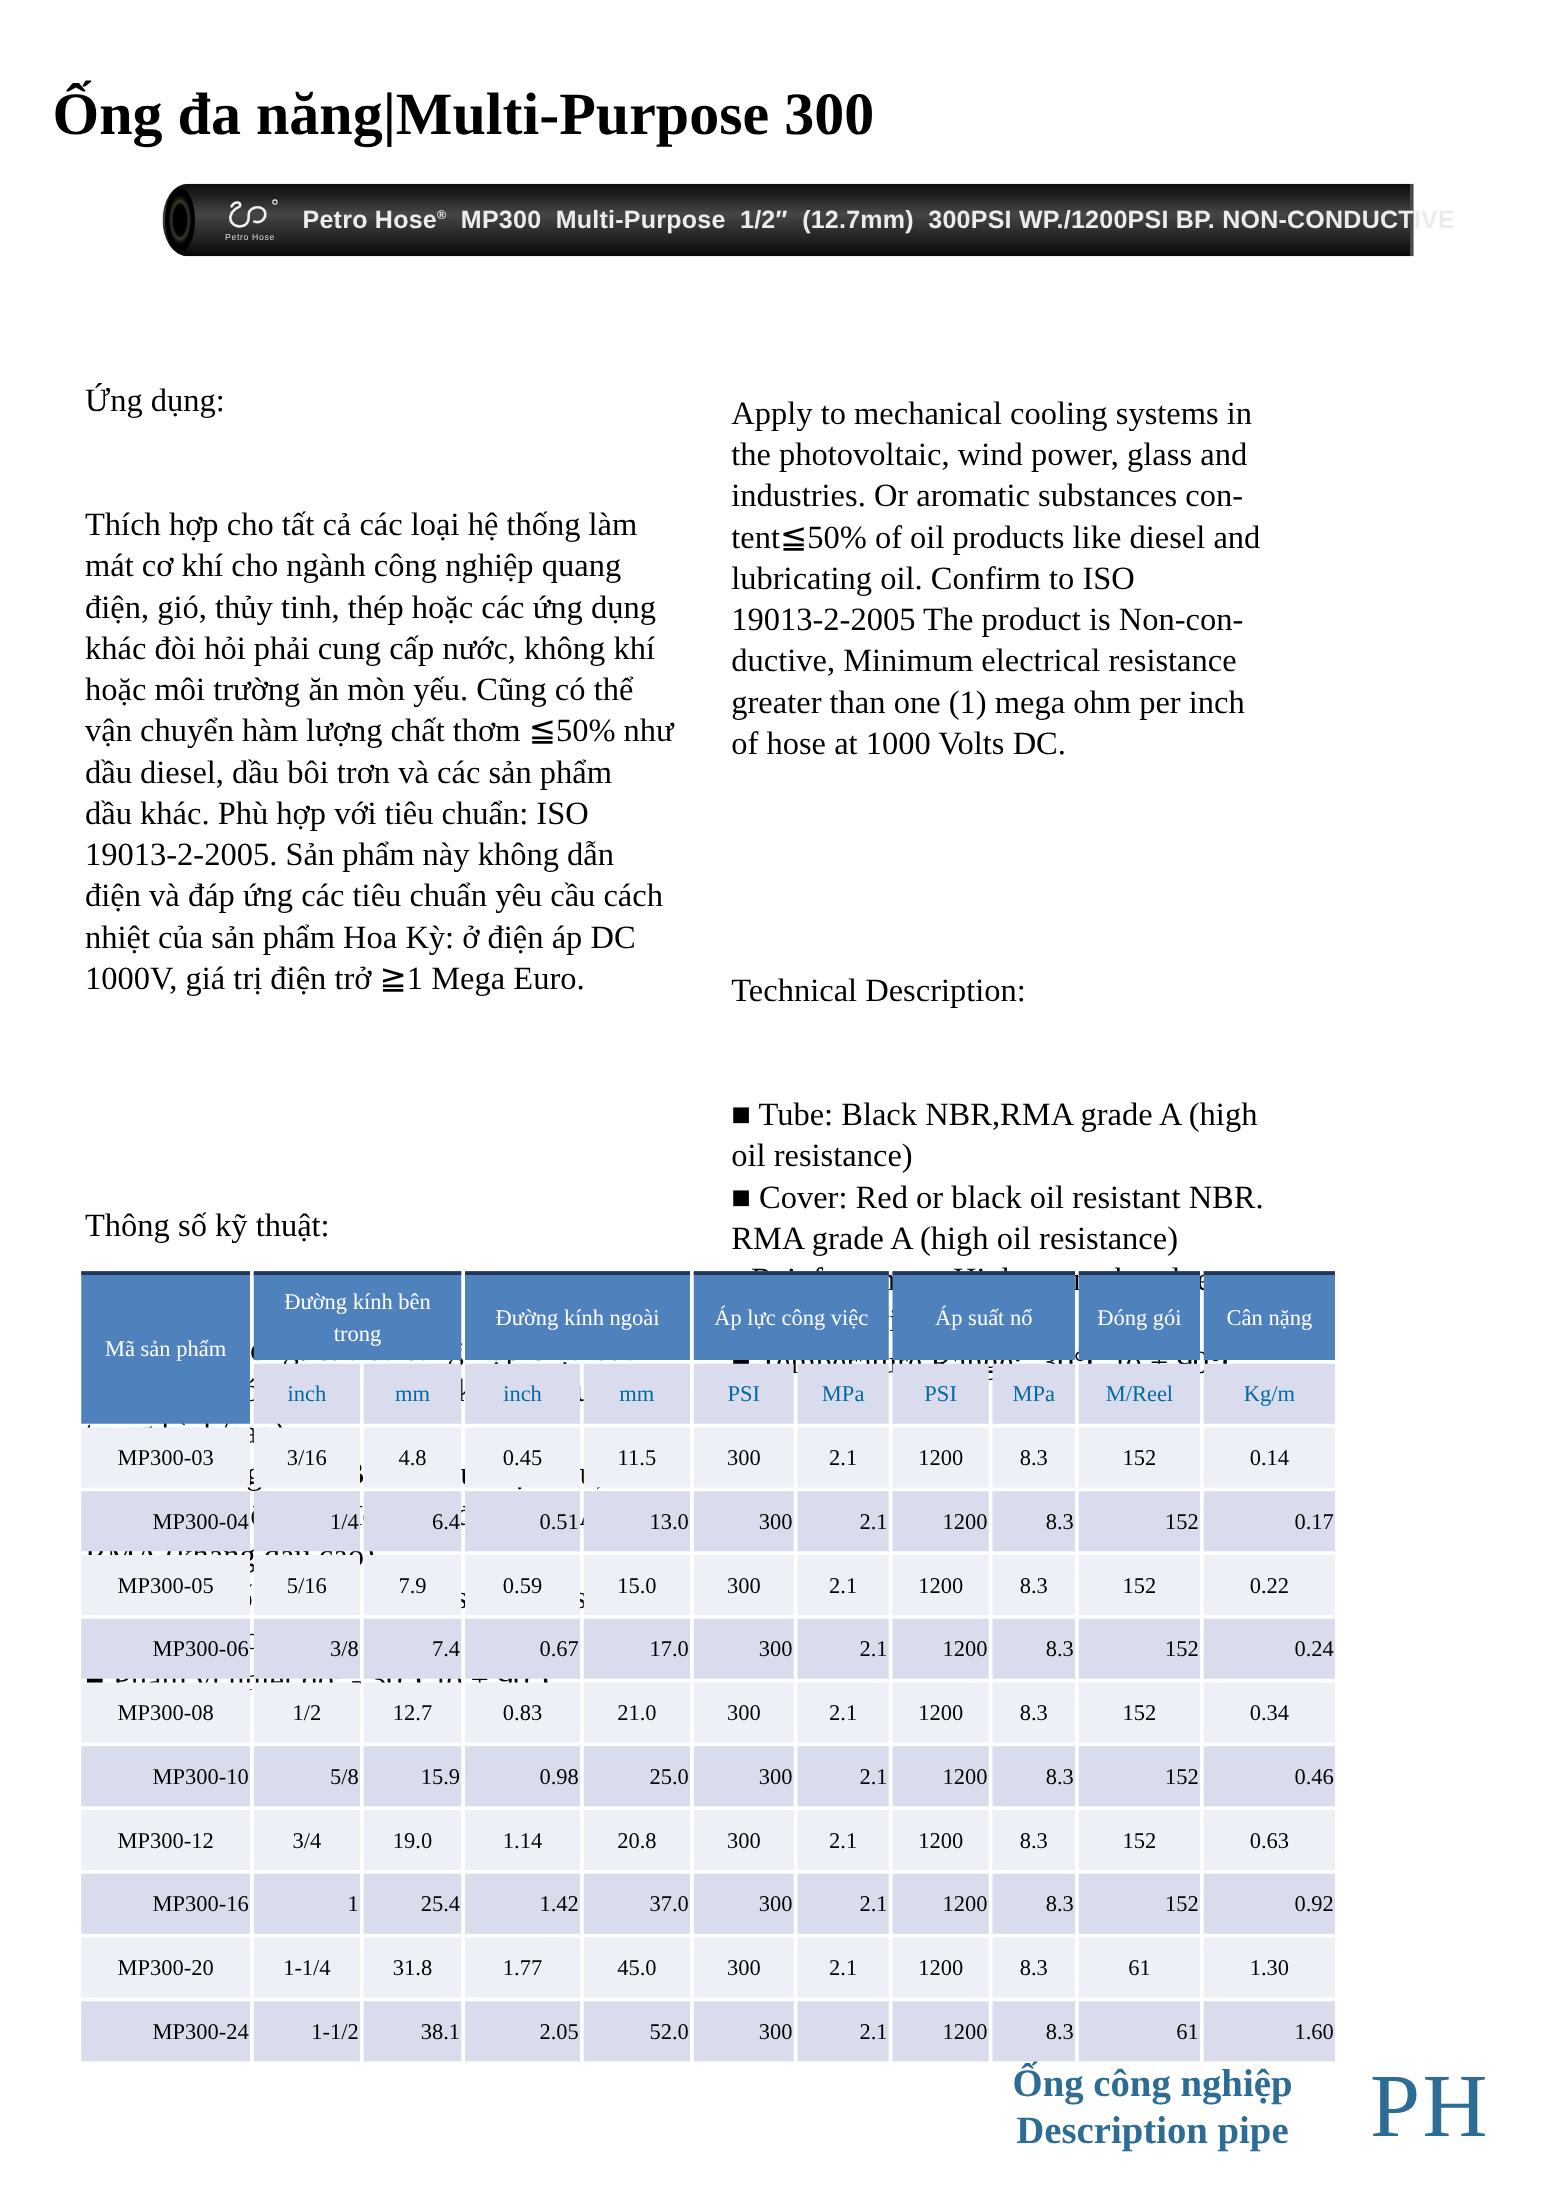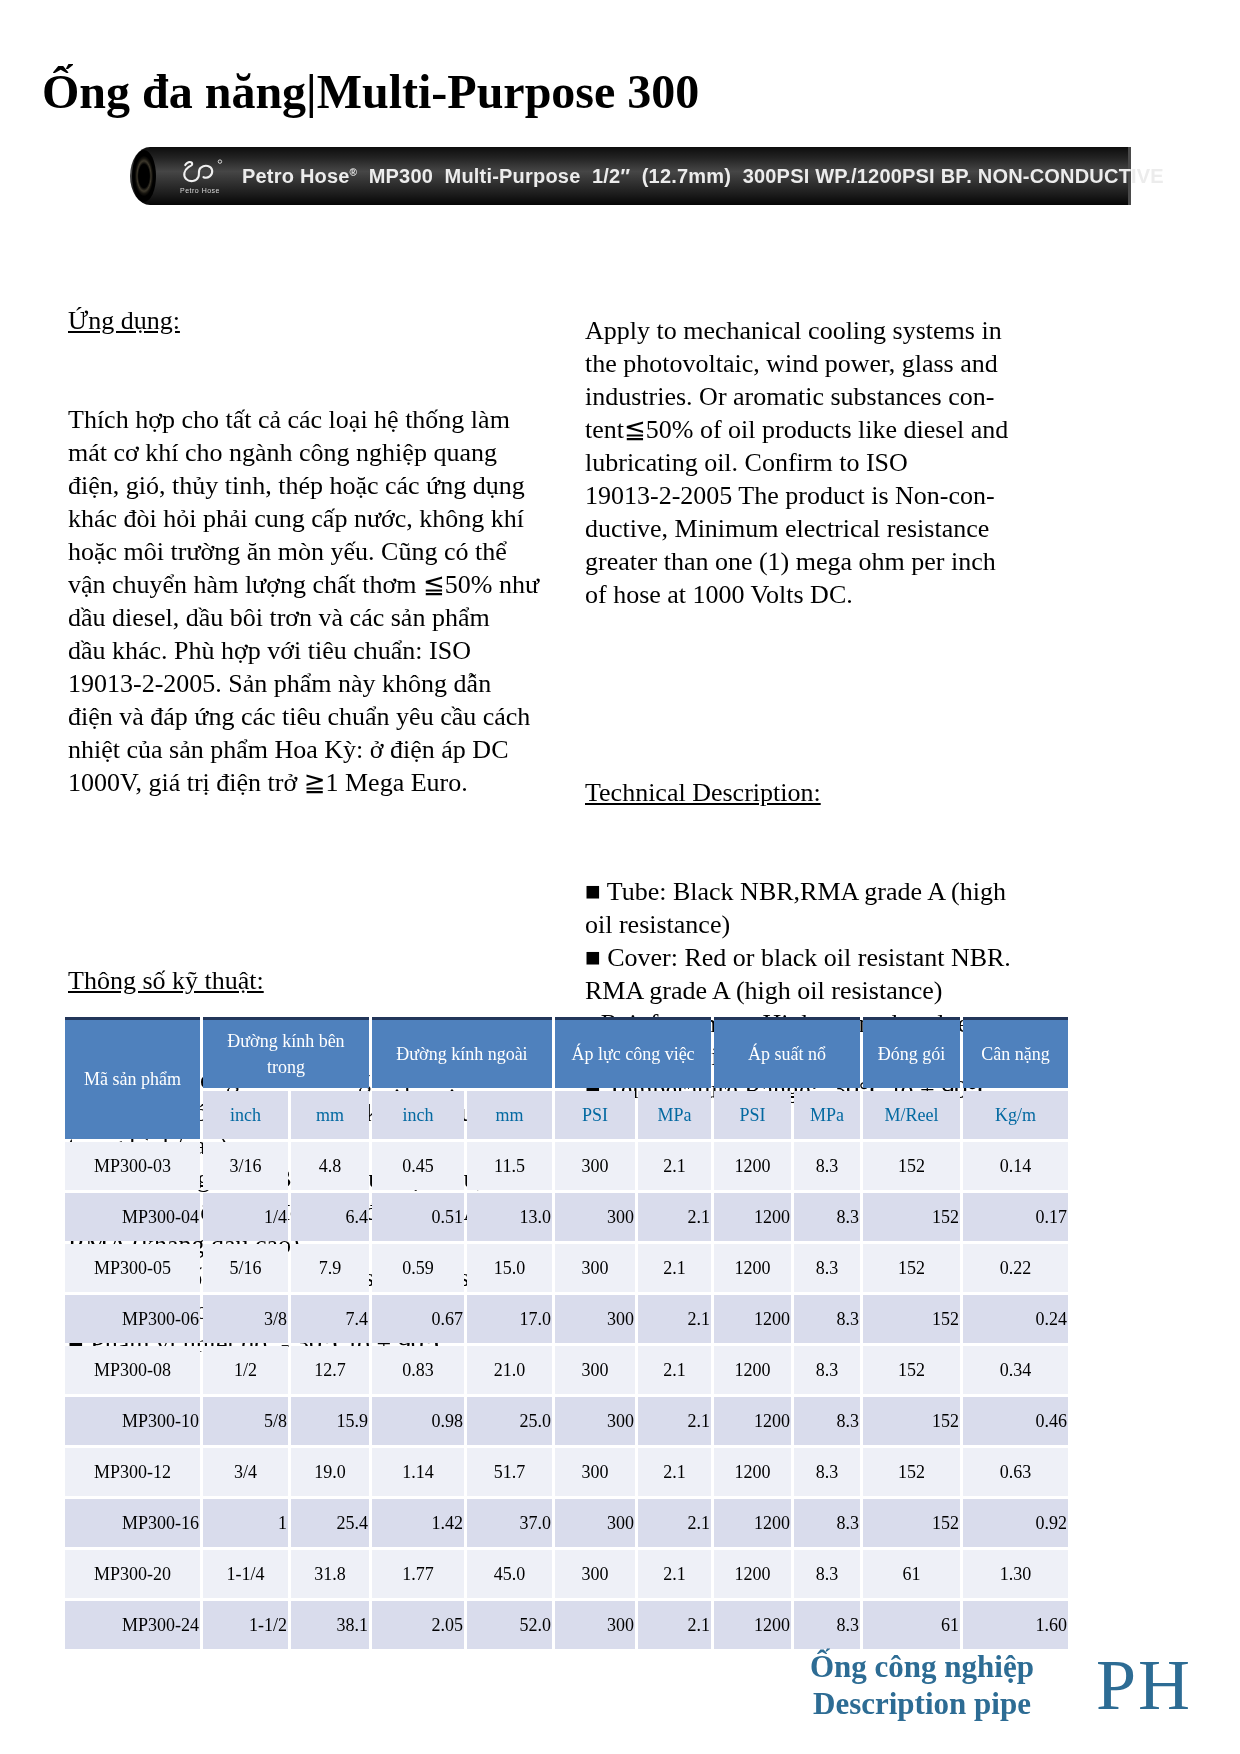--- a/index.html
+++ b/index.html
@@ -20,21 +20,21 @@
   .hose-logo{margin-left:44px;display:flex;flex-direction:column;align-items:center;flex:0 0 auto;}
   .logo-caption{font-family:"Liberation Sans",sans-serif;font-size:7px;color:#d8d8d8;margin-top:1px;letter-spacing:.5px;}
   .hose-text{font-family:"Liberation Sans",sans-serif;font-weight:700;font-size:20px;color:#ececec;
         margin-left:16px;white-space:pre;letter-spacing:.2px;}
   .hose-text sup{font-size:10px;vertical-align:7px;}
 
   
   .col{position:absolute;font-size:26px;line-height:33px;white-space:pre;}
   .col-left{left:68px;top:238px;width:505px;}
   .col-right{left:585px;top:248px;width:490px;}
-  .col .heading{white-space:pre;text-decoration:underline;}
+  .col .heading{white-space:pre;}
   .gap{height:33px;}
 
   
   .spec-table{position:absolute;left:62px;top:1014px;border-collapse:separate;border-spacing:3px;
         table-layout:fixed;text-align:center;font-size:18px;}
   .spec-table th.group{background:var(--header-blue,#4f81bd);color:#fff;font-weight:normal;
         height:64px;border-top:3px solid #22365a;padding:2px 6px;line-height:1.45;vertical-align:middle;}
   .spec-table th.sub{background:var(--row-dark,#d9dcec);color:#0369a1;font-weight:normal;height:46px;vertical-align:middle;}
   .spec-table td{background:var(--row-light,#eef0f7);height:46px;vertical-align:middle;}
   .spec-table tr.alt td{background:var(--row-dark,#d9dcec);text-align:right;}
@@ -226,21 +226,21 @@
           <td>1200</td>
           <td>8.3</td>
           <td>152</td>
           <td>0.46</td>
         </tr>
         <tr>
           <td>MP300-12</td>
           <td>3/4</td>
           <td>19.0</td>
           <td>1.14</td>
-          <td>51.7</td>
+          <td>20.8</td>
           <td>300</td>
           <td>2.1</td>
           <td>1200</td>
           <td>8.3</td>
           <td>152</td>
           <td>0.63</td>
         </tr>
         <tr class="alt">
           <td>MP300-16</td>
           <td>1</td>

